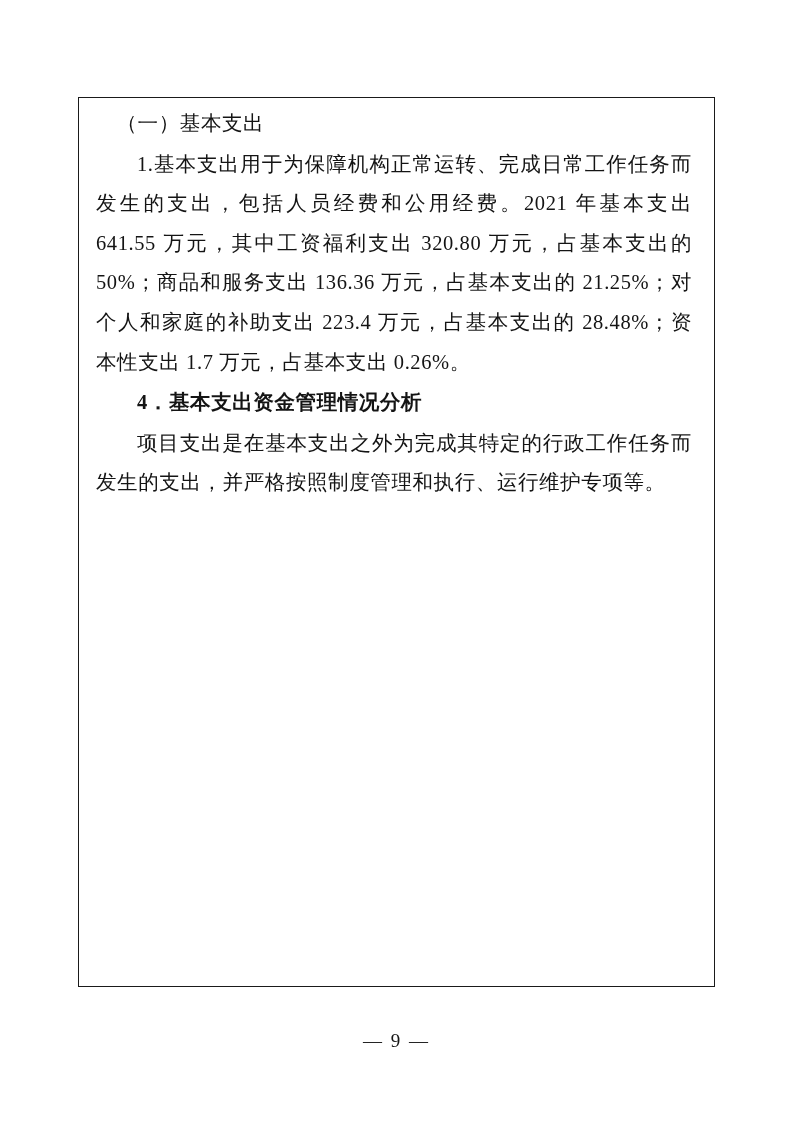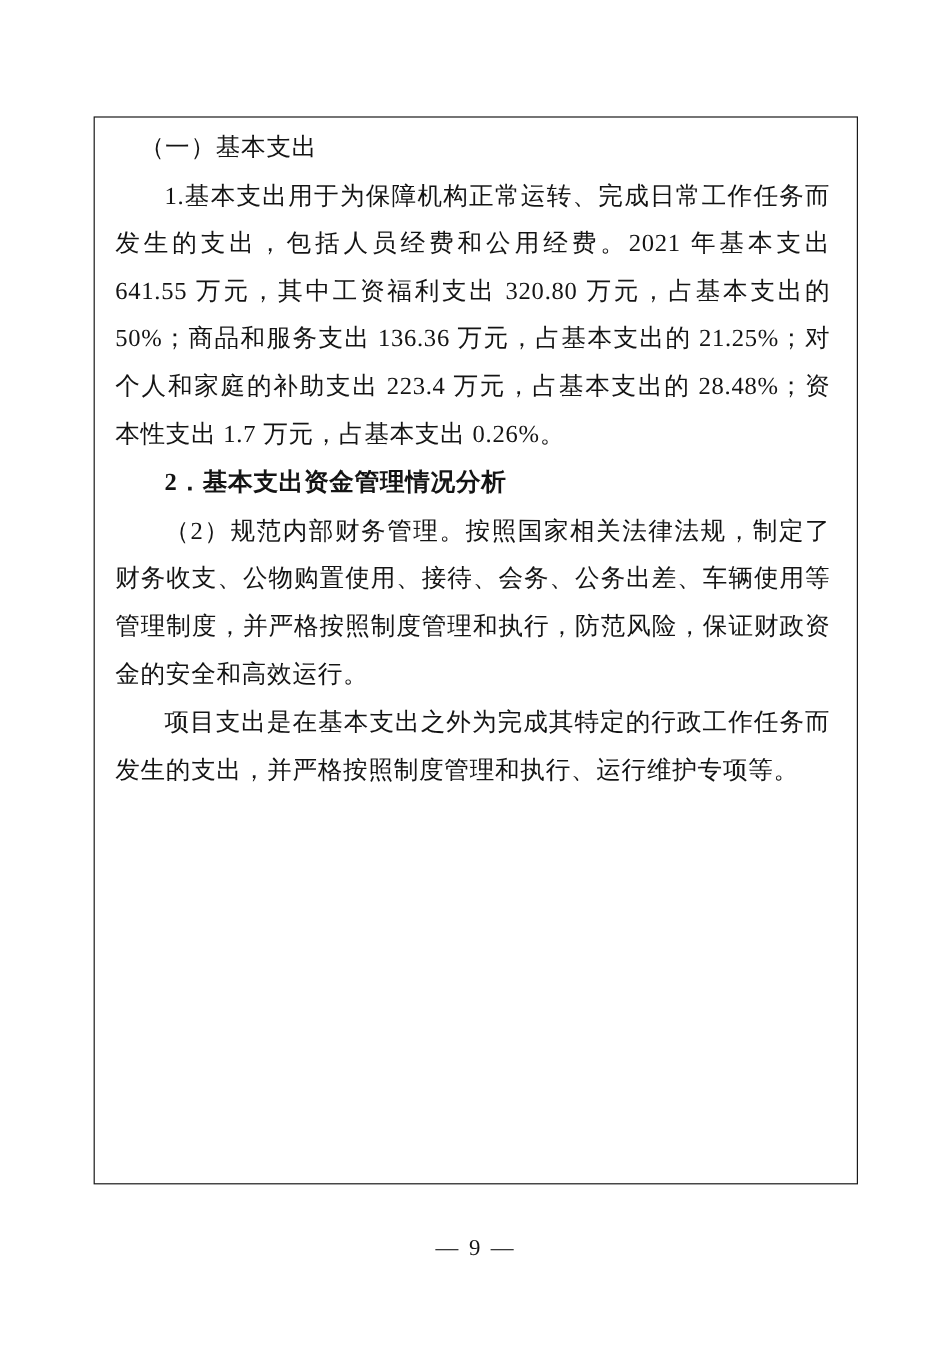--- a/index.html
+++ b/index.html
@@ -71,20 +71,19 @@
 </head>
 <body>
 
 <div class="page">
 
   <div class="doc-frame"></div>
 
   <div class="doc-body">
     <p class="para indent1">（一）基本支出</p>
     <p class="para indent2">1.基本支出用于为保障机构正常运转、完成日常工作任务而发生的支出，包括人员经费和公用经费。2021 年基本支出 641.55 万元，其中工资福利支出 320.80 万元，占基本支出的 50%；商品和服务支出 136.36 万元，占基本支出的 21.25%；对个人和家庭的补助支出 223.4 万元，占基本支出的 28.48%；资本性支出 1.7 万元，占基本支出 0.26%。</p>
-    <p class="para bold-head">2．基本支出资金管理情况分析</p>
-    <p class="para indent2">（2）规范内部财务管理。按照国家相关法律法规，制定了财务收支、公物购置使用、接待、会务、公务出差、车辆使用等管理制度，并严格按照制度管理和执行，防范风险，保证财政资金的安全和高效运行。</p>
+    <p class="para bold-head">4．基本支出资金管理情况分析</p>
     <p class="para indent2">项目支出是在基本支出之外为完成其特定的行政工作任务而发生的支出，并严格按照制度管理和执行、运行维护专项等。</p>
   </div>
 
   <div class="page-number">— 9 —</div>
 
 </div>
 
 </body></html>

